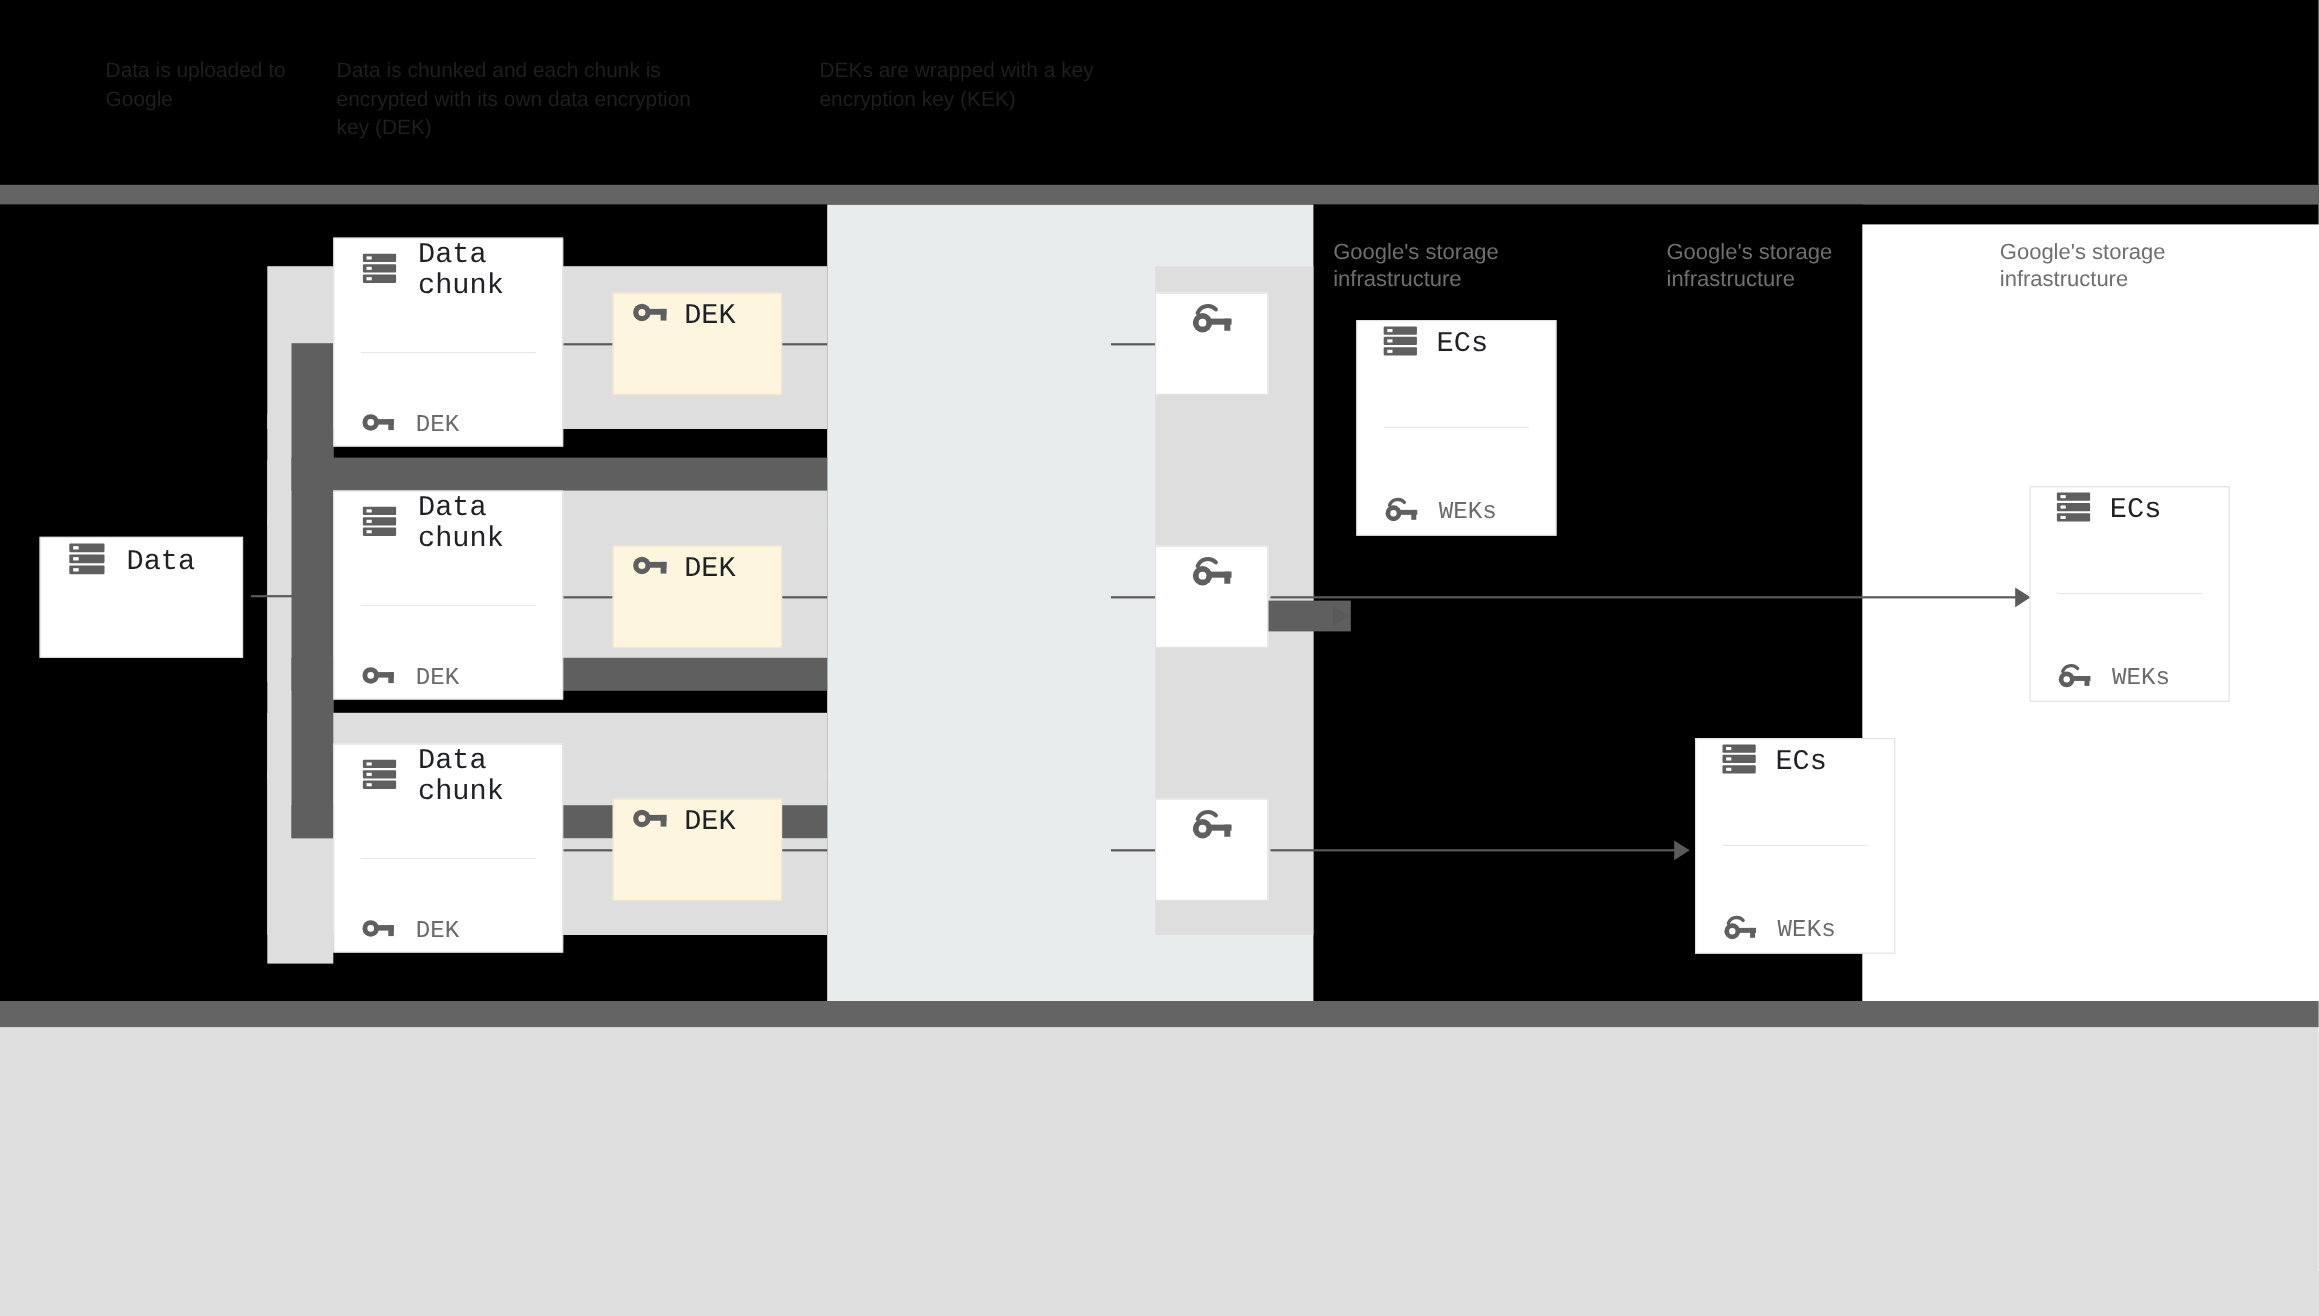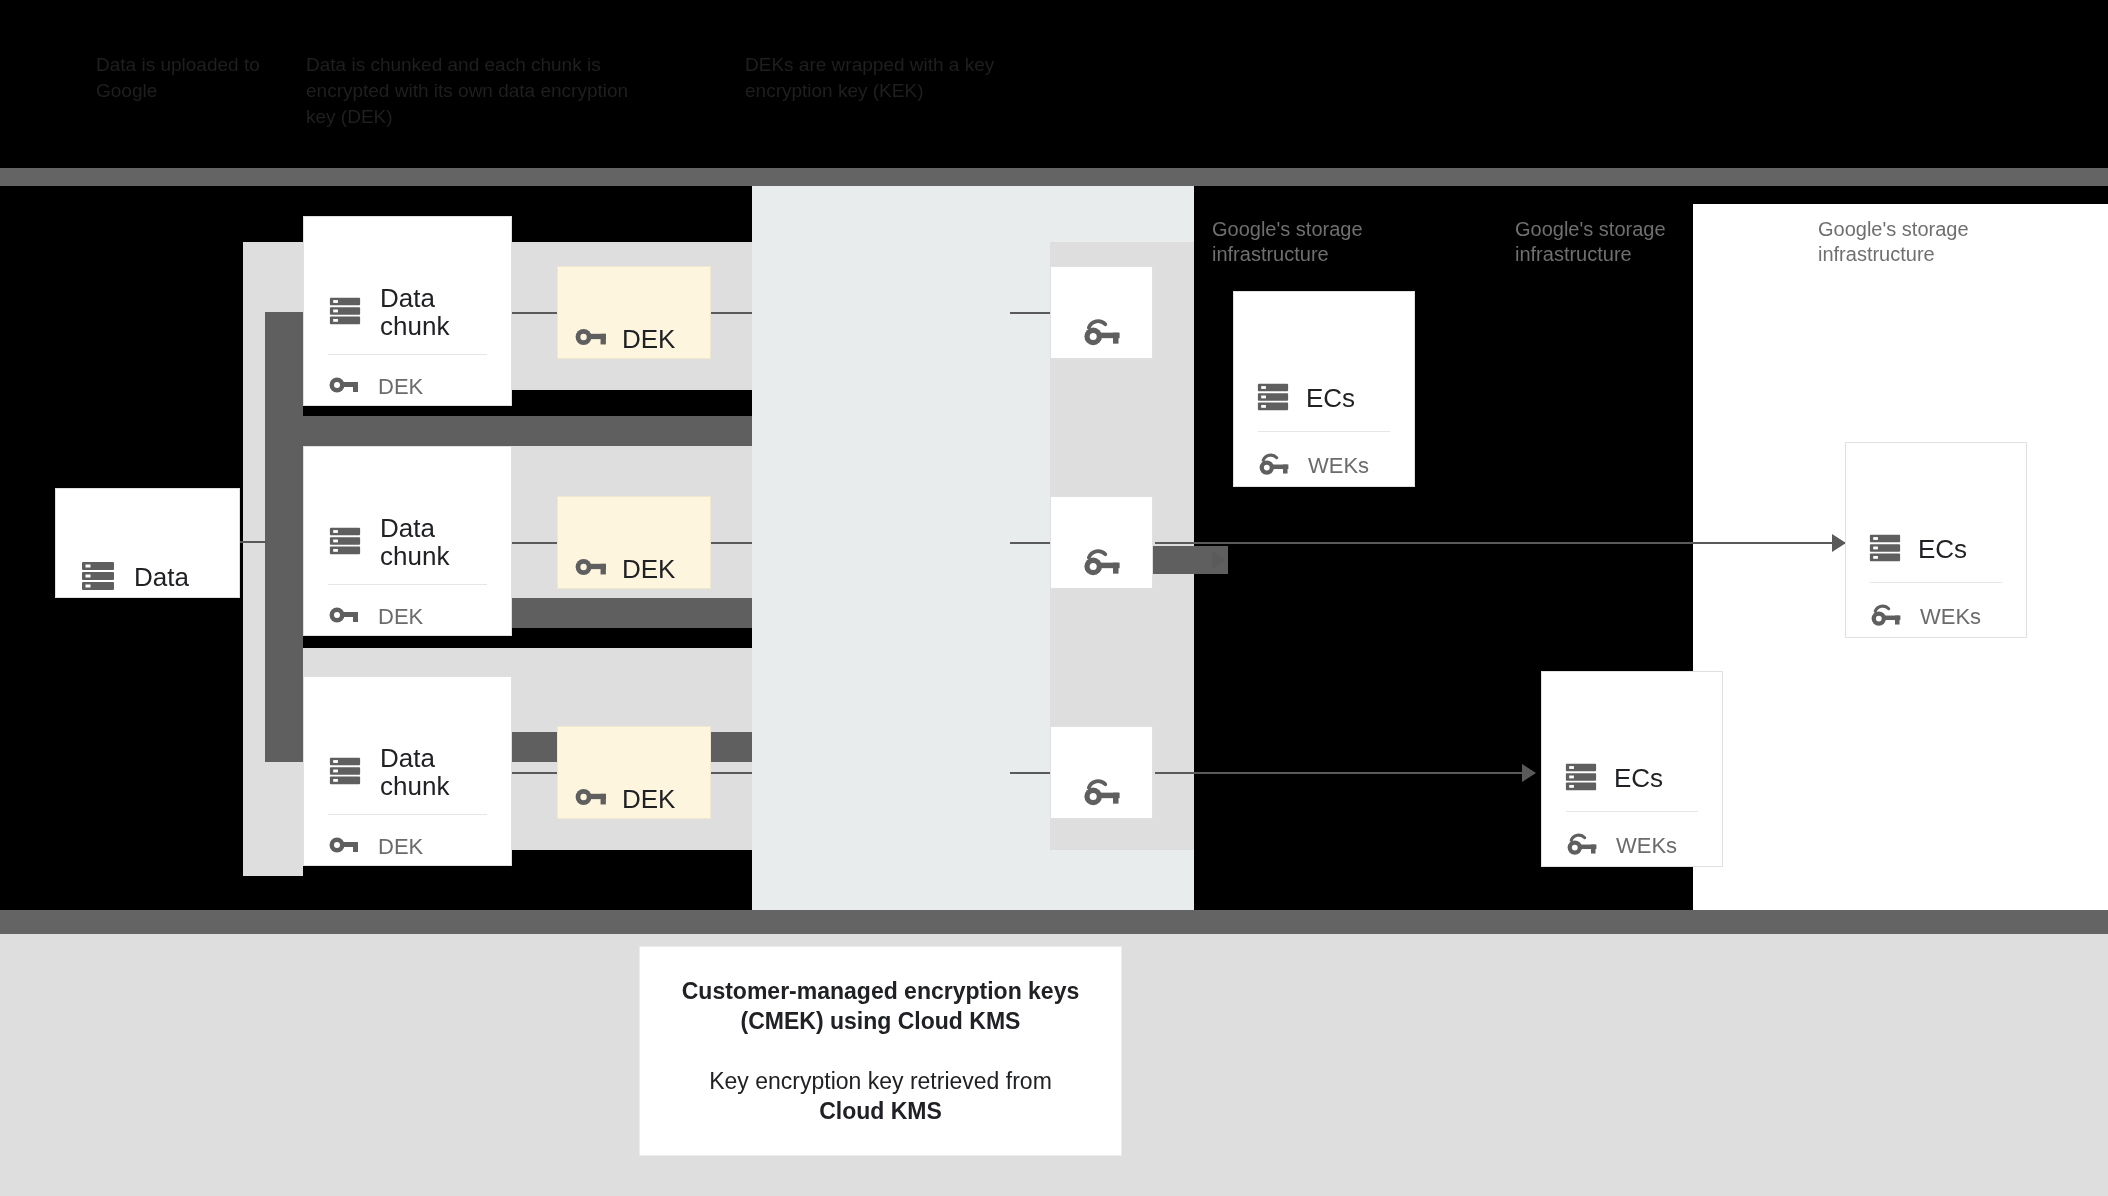--- a/index.html
+++ b/index.html
@@ -59,21 +59,21 @@
     position: absolute; width: 0; height: 0;
     border-top: 9px solid transparent;
     border-bottom: 9px solid transparent;
     border-left: 14px solid #5a5a5a;
   }
 
   
   .card {
     position: absolute; background: #ffffff;
     border: 1px solid #e0e0e0;
-    display: flex; flex-direction: column; justify-content: flex-end;
+    display: flex; flex-direction: column; justify-content: space-between; font-family: Liberation Mono, monospace;
   }
   .card.cream { background: #fdf5dd; border-color: #f0e7cc; }
   .card.mint  { background: #e4f0e9; border-color: #d3e2d8; }
 
   .row {
     display: flex; align-items: center; gap: 18px;
     padding: 0 24px;
   }
   .row .label { font-size: 26px; color: #202124; white-space: nowrap; }
   .row .label.sub { font-size: 22px; color: #6b6b6b; }
@@ -159,21 +159,21 @@
     <div class="line-h" style="left:1155px; top:356px; width:690px;"></div>
     <div class="arrow-head" style="left:1832px; top:348px;"></div>
 
     <div class="line-h" style="left:1155px; top:586px; width:380px;"></div>
     <div class="arrow-head" style="left:1522px; top:578px;"></div>
 
     <div class="storage-label" style="left:1212px; top:31px;">Google's storage infrastructure</div>
     <div class="storage-label" style="left:1515px; top:31px;">Google's storage infrastructure</div>
     <div class="storage-label" style="left:1818px; top:31px;">Google's storage infrastructure</div>
 
-    <div class="card" style="left:55px; top:302px; width:185px; height:110px;">
+    <div class="card" style="left:36px; top:302px; width:185px; height:110px;">
       <div class="row">
         <span class="ico">
           <svg width="36" height="36" viewBox="0 0 36 36">
             <rect x="2" y="5" width="32" height="8" rx="1" fill="#5f5f5f"></rect>
             <rect x="5.5" y="7.5" width="5" height="3" fill="#ffffff"></rect>
             <rect x="2" y="15" width="32" height="8" rx="1" fill="#5f5f5f"></rect>
             <rect x="5.5" y="17.5" width="5" height="3" fill="#ffffff"></rect>
             <rect x="2" y="25" width="32" height="8" rx="1" fill="#5f5f5f"></rect>
             <rect x="5.5" y="27.5" width="5" height="3" fill="#ffffff"></rect>
           </svg>
@@ -432,20 +432,14 @@
         </span>
         <span class="label sub">WEKs</span>
       </div>
     </div>
 
   </div>
 
   <div class="band-dark-bottom"></div>
   <div class="band-light-bottom"></div>
 
-  <div class="caption-box">
-    <div class="caption-strong">Customer-managed encryption keys</div>
-    <div class="caption-strong">(CMEK) using Cloud KMS</div>
-    <div class="caption-normal">Key encryption key retrieved from</div>
-    <div class="caption-strong">Cloud KMS</div>
-  </div>
 
 </div>
 
 </body></html>

